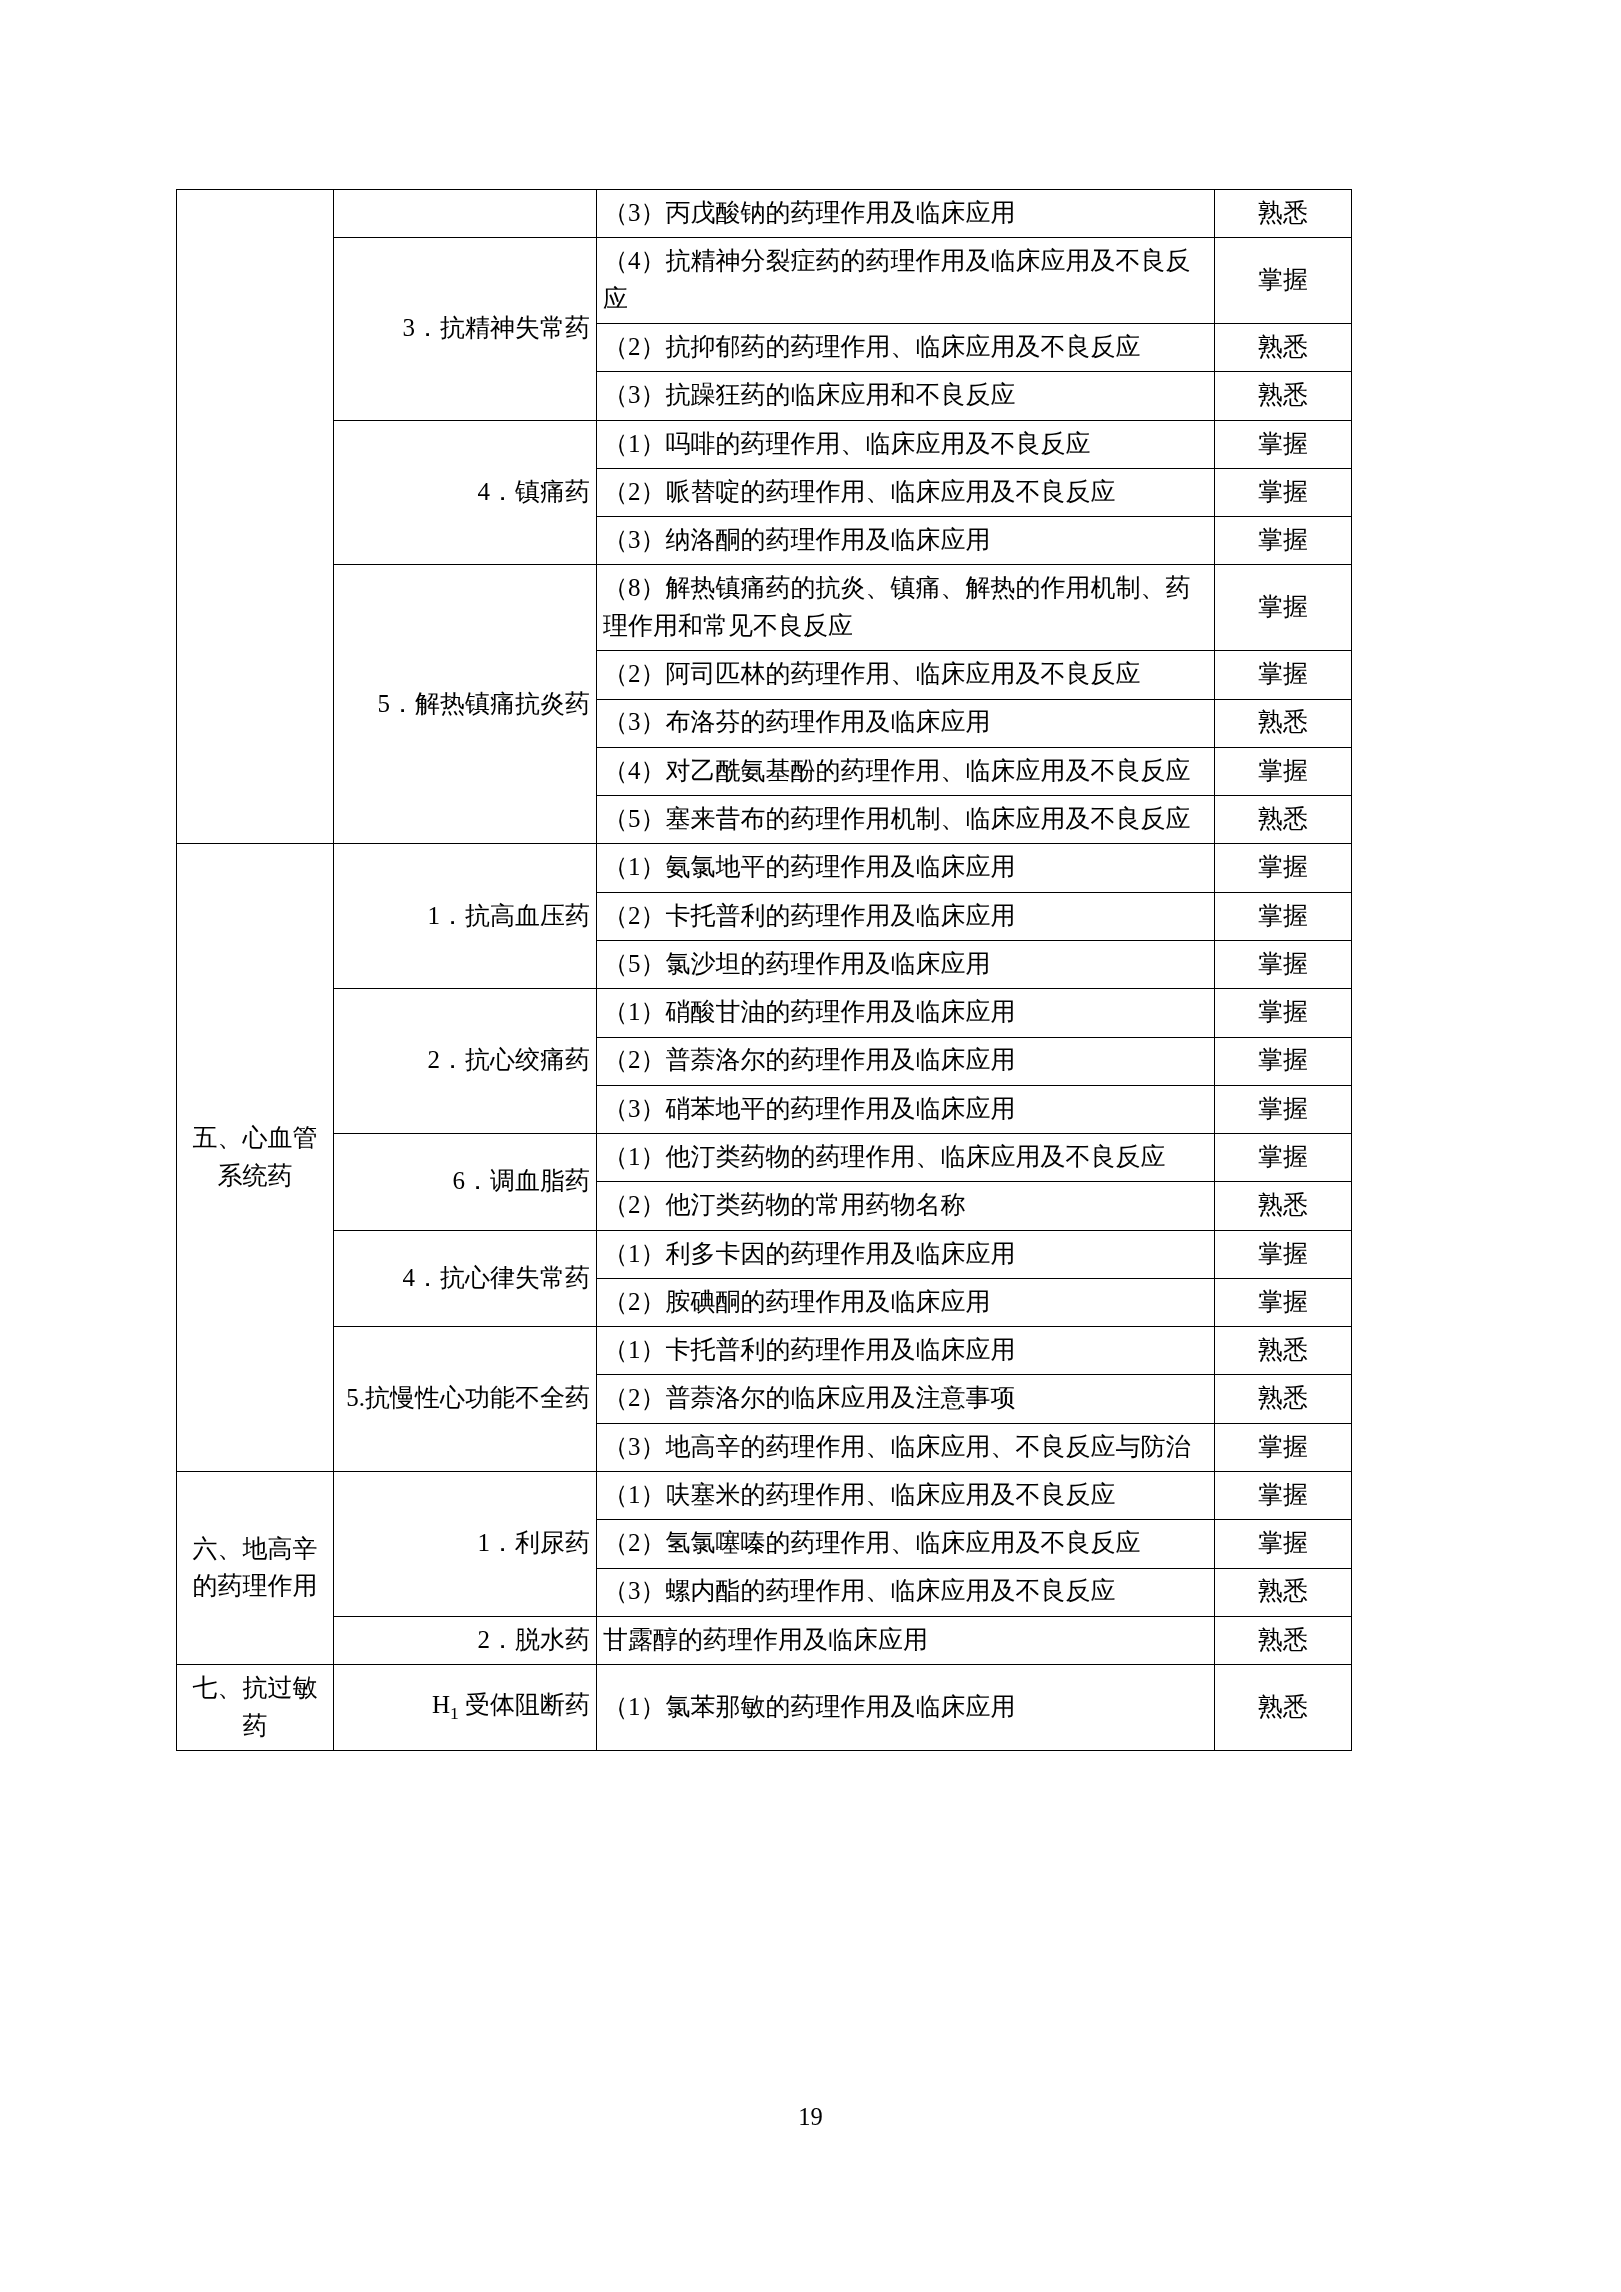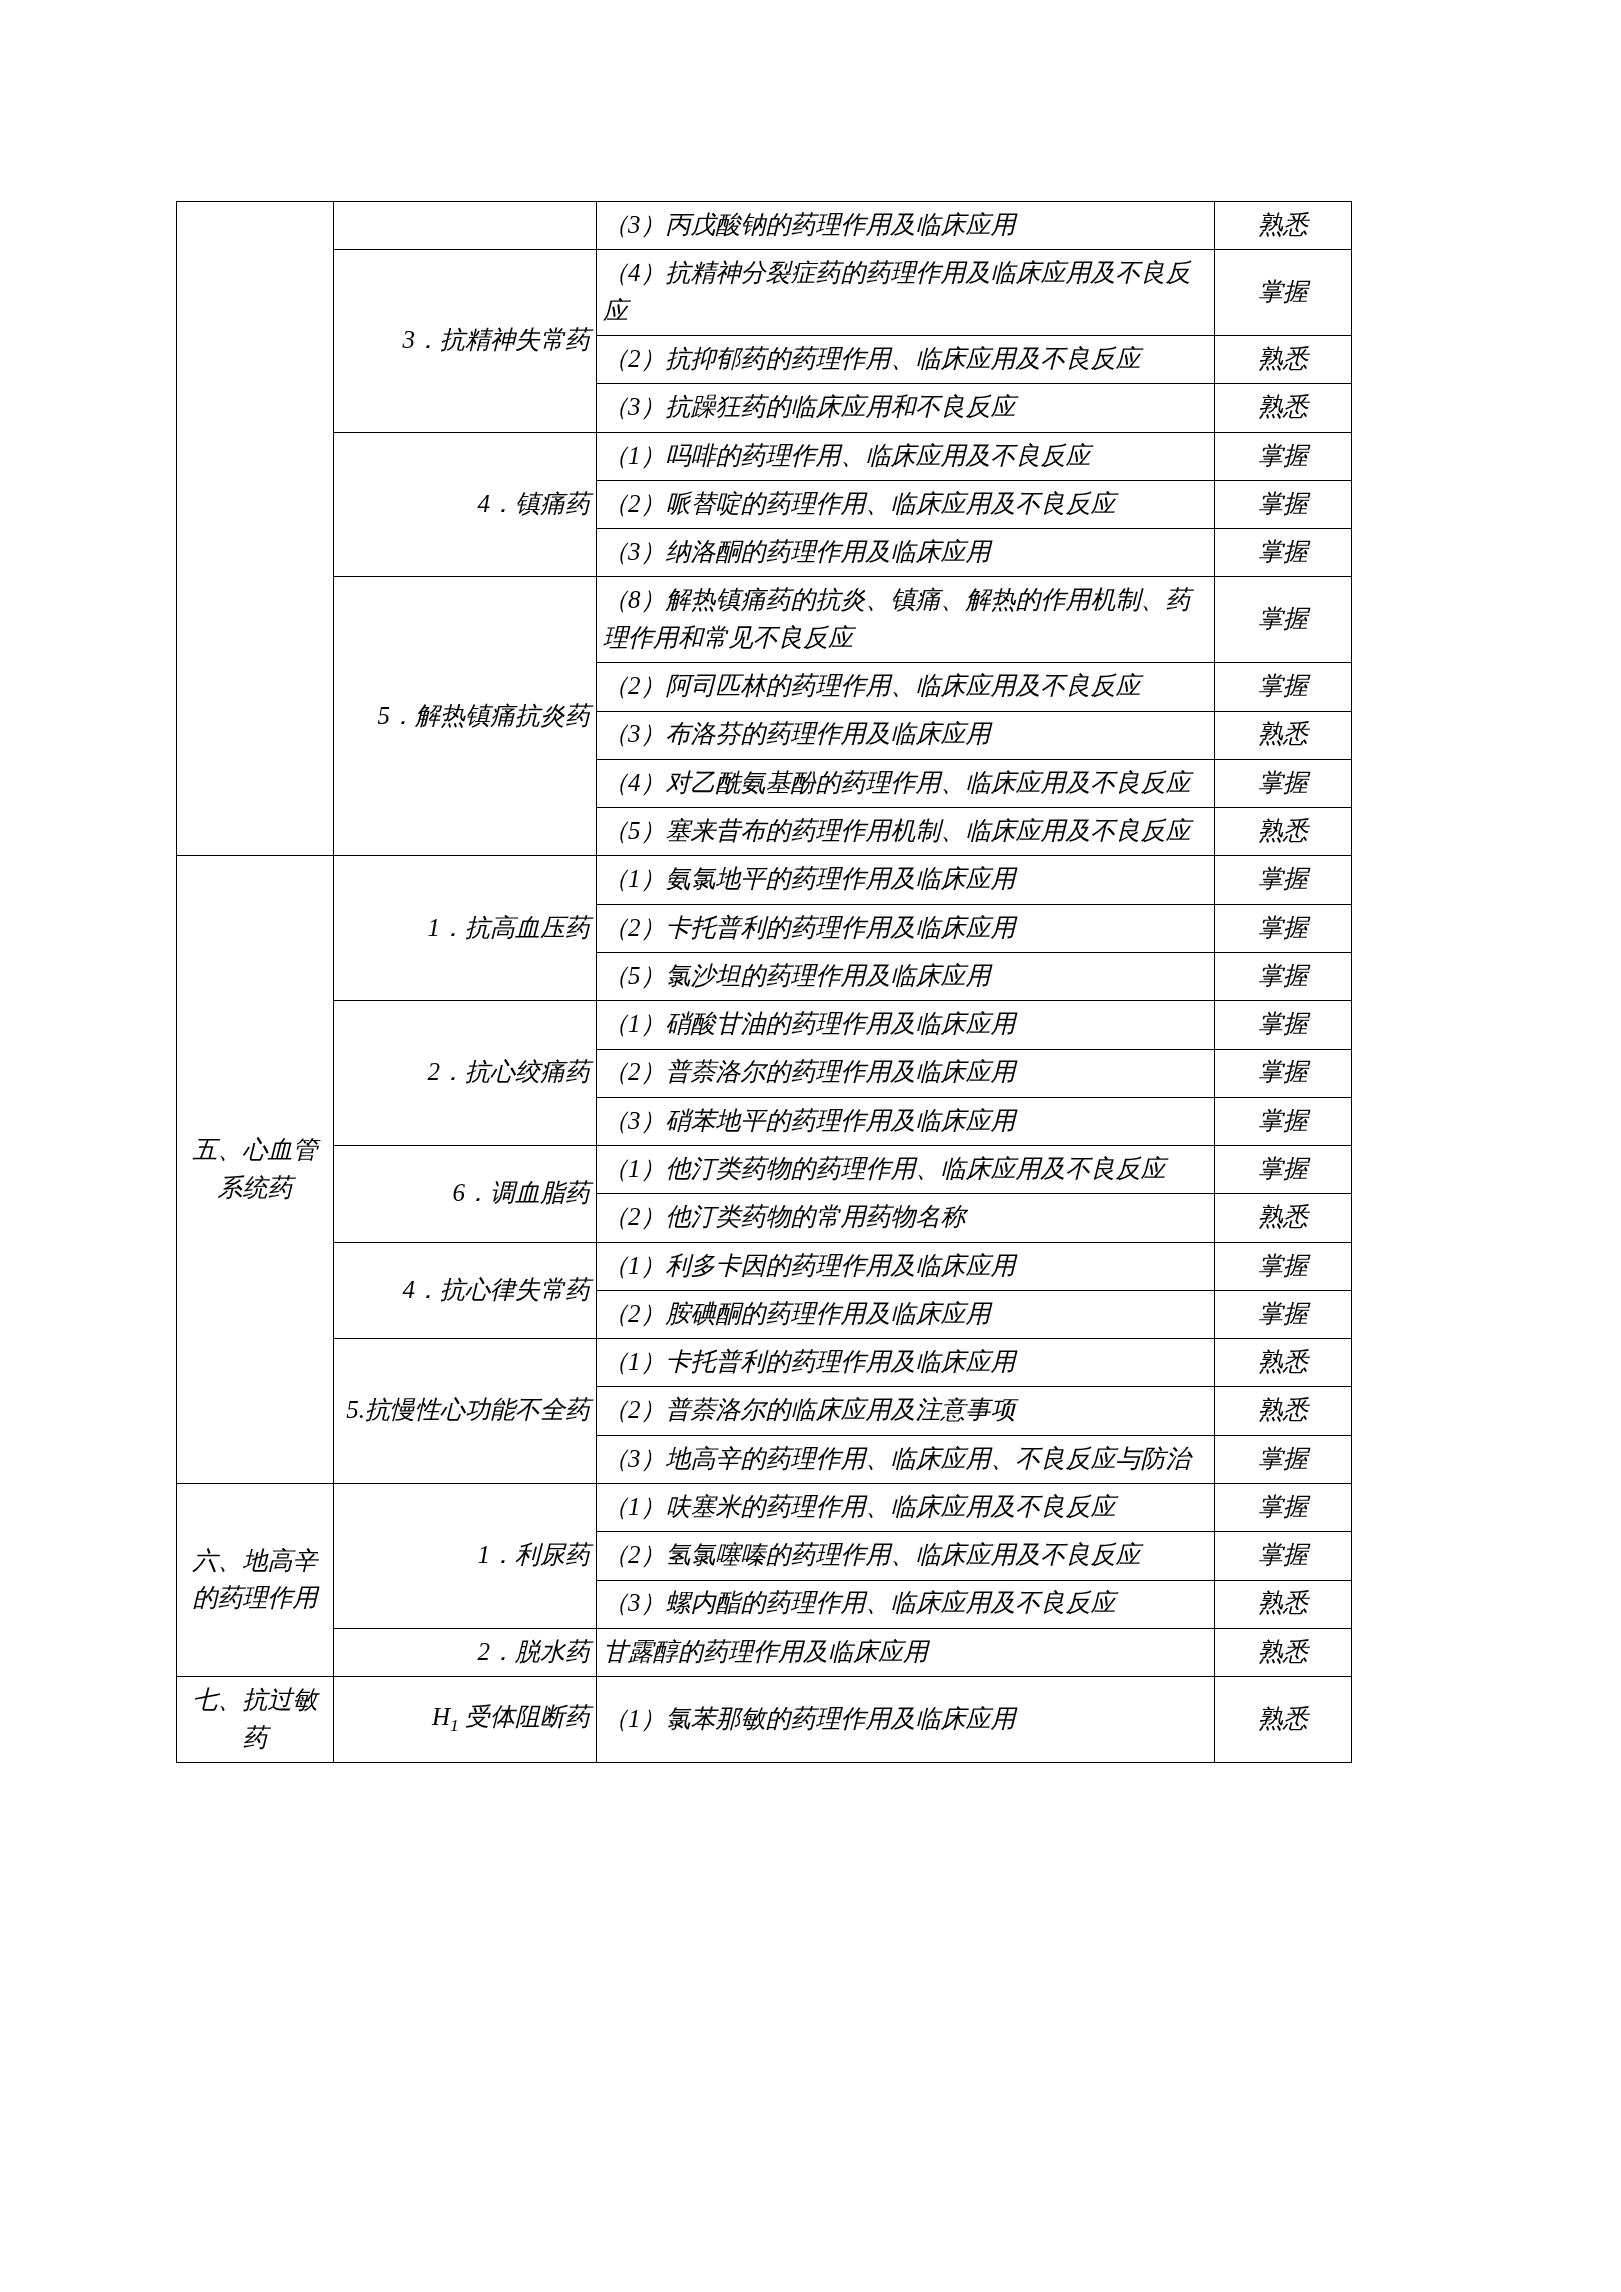--- a/index.html
+++ b/index.html
@@ -9,25 +9,24 @@
   }
   body {
     width: 1621px;
     height: 2293px;
     font-family: "Liberation Serif", "DejaVu Serif", serif;
     color: #000000;
     position: relative;
   }
   .page {
     position: absolute;
-    left: 0; top: 12px;
+    left: 0; top: 0;
     width: 1621px;
     height: 1932px;
     box-sizing: border-box;
-    font-style: italic;
   }
   .table-wrap {
     position: absolute;
     left: 176px;
     top: 189px;
     width: 1175px;
   }
   table.syllabus {
     border-collapse: collapse;
     width: 1175px;
@@ -241,15 +240,16 @@
           <td class="section">七、抗过敏药</td>
           <td class="group">H<span class="subscript">1</span> 受体阻断药</td>
           <td class="content">（1）氯苯那敏的药理作用及临床应用</td>
           <td class="level">熟悉</td>
         </tr>
 
       </tbody>
     </table>
   </div>
 
+  <div class="page-number">19</div>
 
 </div>
 
 
 </body></html>

